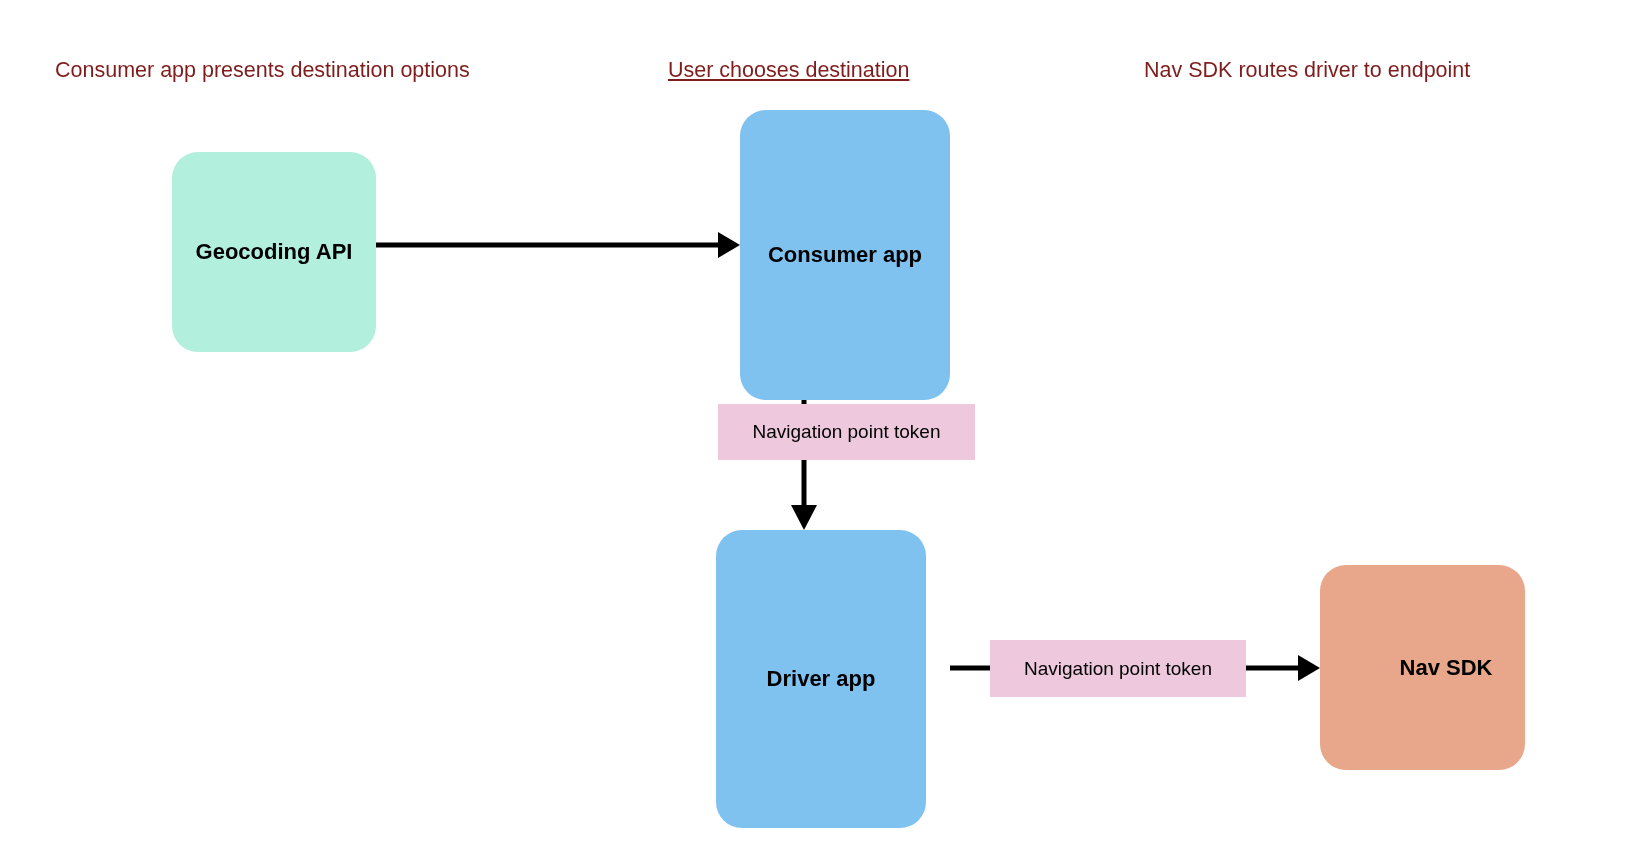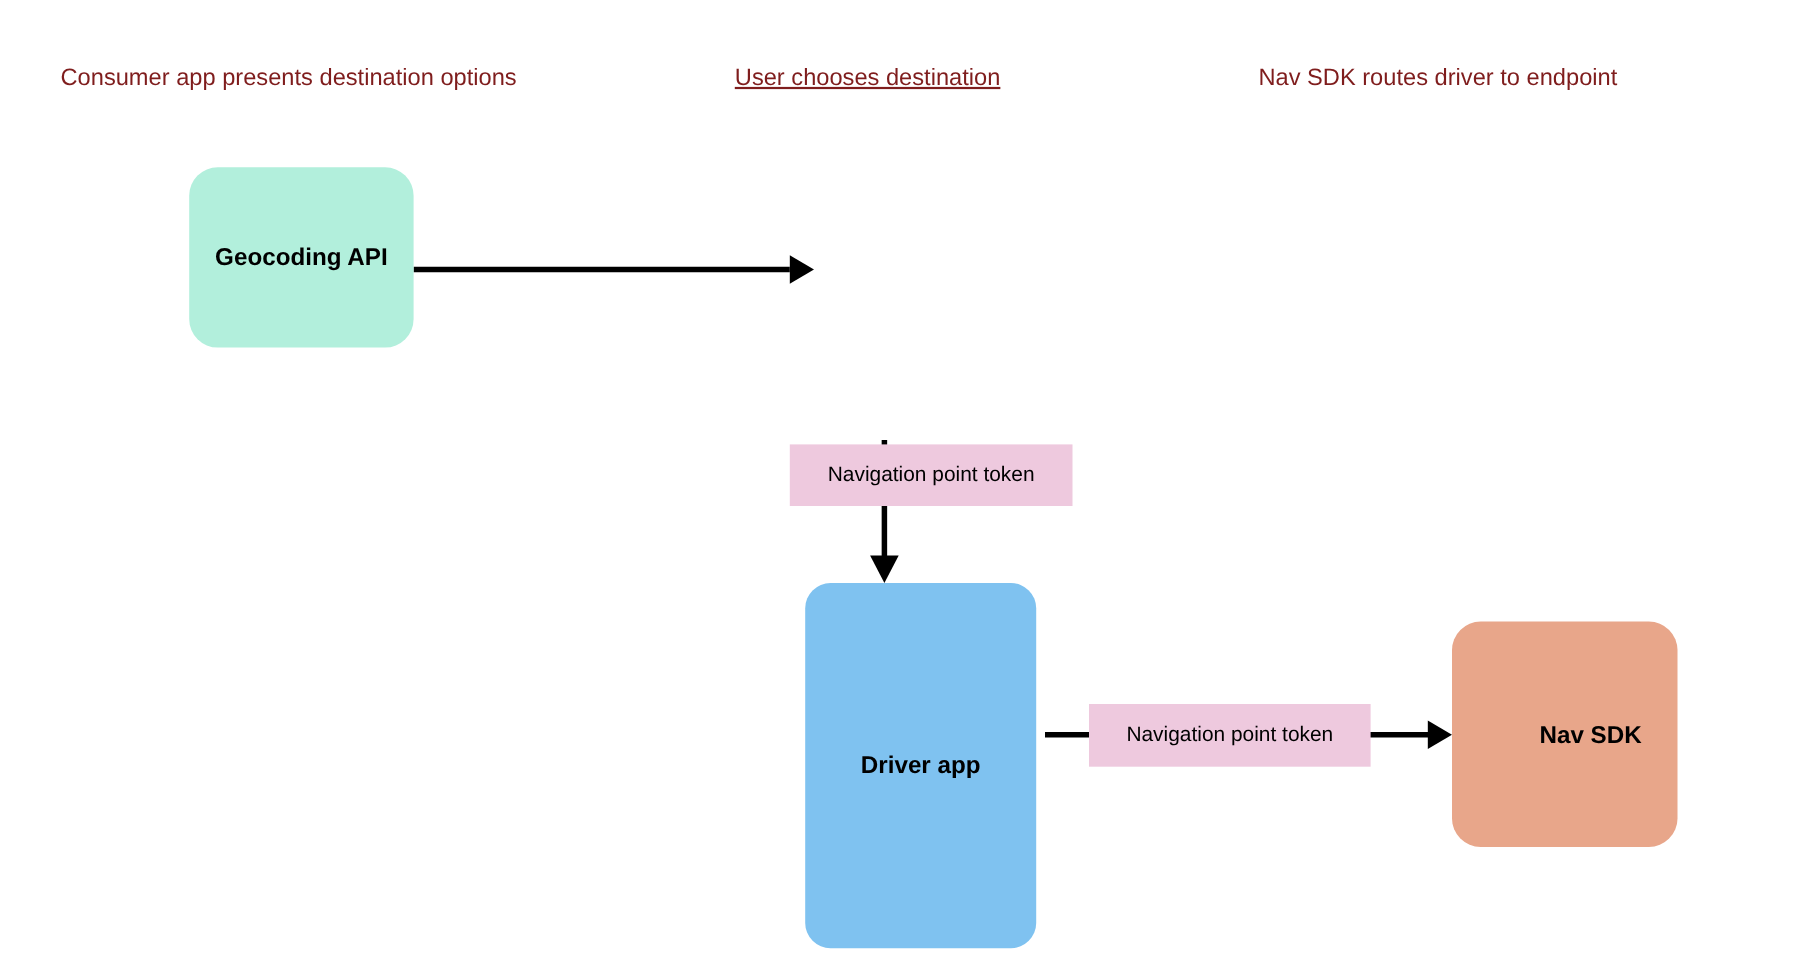--- a/index.html
+++ b/index.html
@@ -42,29 +42,29 @@
     justify-content: center;
     text-align: center;
     font-size: 22px;
     font-weight: 700;
     color: #000000;
     box-sizing: border-box;
     z-index: 3;
   }
   .node-geocoding {
     left: 172px; top: 152px;
-    width: 204px; height: 164px;
+    width: 204px; height: 200px;
   }
   .node-consumer {
     left: 740px; top: 110px;
     width: 210px; height: 290px;
   }
   .node-driver {
-    left: 732px; top: 530px;
-    width: 210px; height: 332px; border-radius: 23px;
+    left: 716px; top: 530px;
+    width: 210px; height: 298px;
   }
   .node-navsdk {
     left: 1320px; top: 565px;
     width: 205px; height: 205px; padding-left: 47px;
   }
 
   
   .edge-label {
     position: absolute;
     display: flex;
@@ -132,20 +132,23 @@
     <g>
       <line class="edge-line" x1="950" y1="668" x2="1300" y2="668"></line>
       <polygon class="arrow-head" points="1298,655 1320,668 1298,681"></polygon>
     </g>
   </svg>
 
   <div class="node node-geocoding" style="background:#b2efdc;">
     <span>Geocoding API</span>
   </div>
 
+  <div class="node node-consumer" style="background:#7fc2f0;">
+    <span>Consumer app</span>
+  </div>
 
   <div class="node node-driver" style="background:#7fc2f0;">
     <span>Driver app</span>
   </div>
 
   <div class="node node-navsdk" style="background:#e8a68a;">
     <span>Nav SDK</span>
   </div>
 
 

